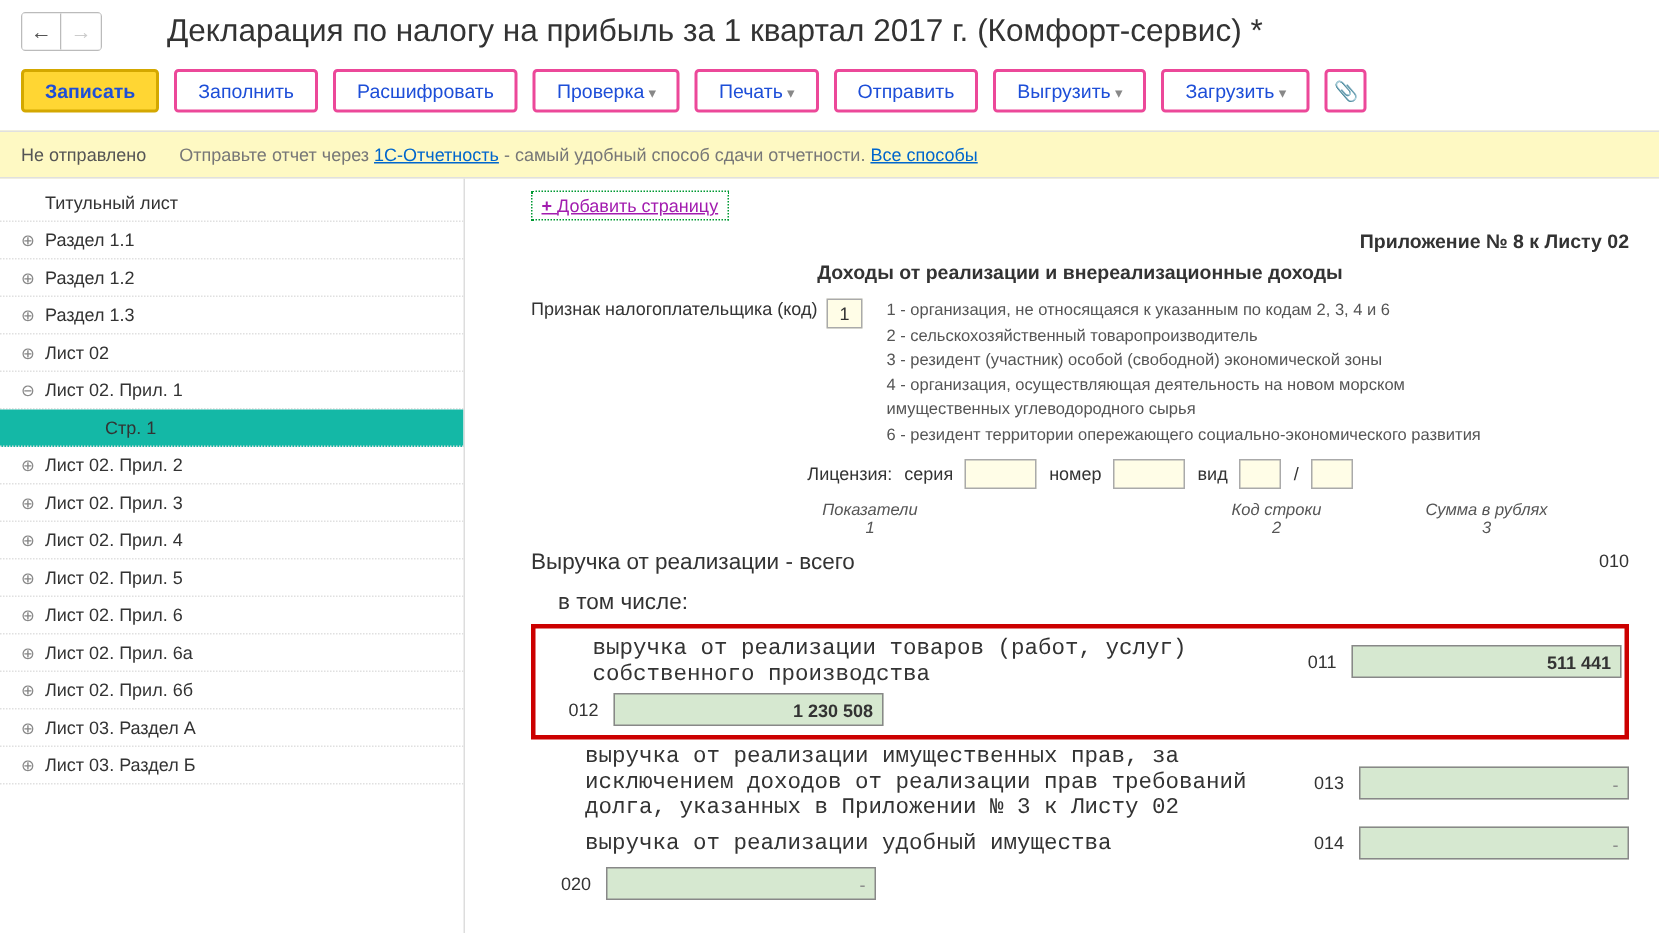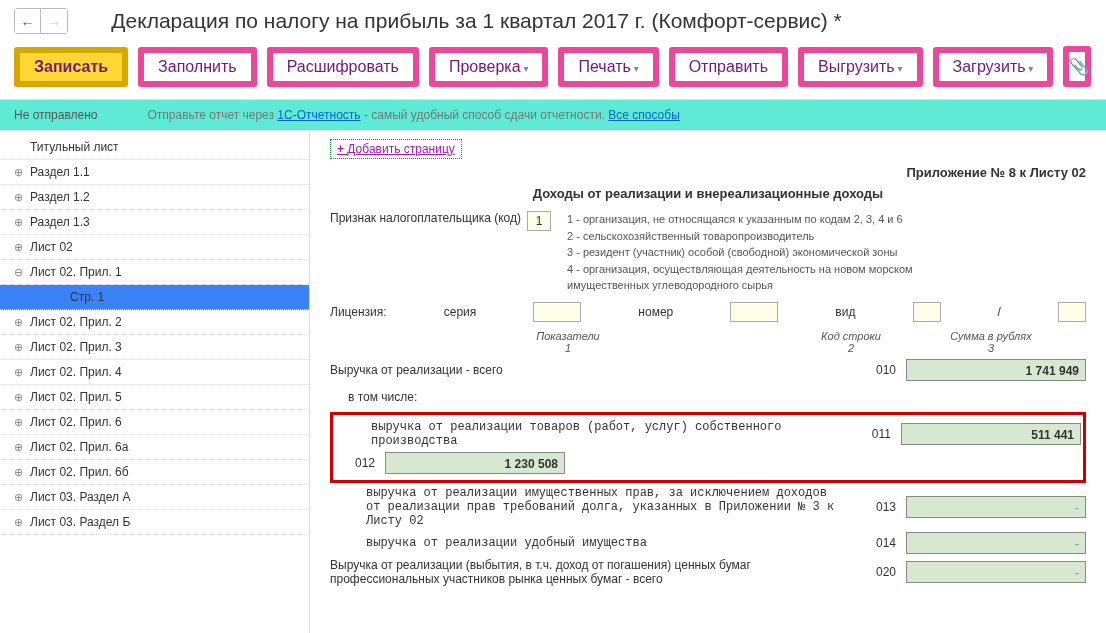--- a/index.html
+++ b/index.html
@@ -6,62 +6,62 @@
 body { font-family: Arial, sans-serif; font-size: 12px; background: #fff; color: #333; }
 .app { width: 1106px; height: 633px; background: #fff; position: relative; overflow: hidden; }
 
 .header { padding: 8px 14px 0 14px; }
 .nav-arrows { display: inline-flex; gap: 0; border: 1px solid #bbb; border-radius: 3px; vertical-align: middle; }
 .nav-arrows button { width: 26px; height: 24px; background: #fff; border: none; border-right: 1px solid #bbb; cursor: pointer; font-size: 14px; color: #555; }
 .nav-arrows button:last-child { border-right: none; color: #ccc; }
 .title { display: inline-block; font-size: 21px; margin-left: 40px; color: #333; vertical-align: middle; }
 
 .toolbar { padding: 12px 14px; display: flex; gap: 10px; align-items: center; }
-.btn { padding: 5px 14px; border: 6px solid #ec4899; background: #fff; border-radius: 3px; cursor: pointer; font-size: 16px; color: #701a75; }
+.btn { padding: 5px 14px; border: 2px solid #ec4899; background: #fff; border-radius: 3px; cursor: pointer; font-size: 13px; color: #1d4ed8; }
 .btn-primary { background: #ffd633; border-color: #d4a800; font-weight: bold; }
 .btn-dropdown::after { content: " ▾"; color: #888; font-size: 10px; }
 .btn-icon { width: 28px; padding: 5px 0; text-align: center; }
 
-.status-bar { padding: 8px 14px; background: #5eead4; border-top: 1px solid #e0e0e0; border-bottom: 1px solid #e0e0e0; display: flex; align-items: center; gap: 50px; }
+.status-bar { padding: 8px 14px; background: #fef9c3; border-top: 1px solid #e0e0e0; border-bottom: 1px solid #e0e0e0; display: flex; align-items: center; gap: 22px; }
 .status-bar .status { color: #555; }
 .status-bar .msg { color: #777; }
 .status-bar a { color: #0066cc; text-decoration: underline; cursor: pointer; }
 
-.content { display: flex; height: calc(100% - 130px); }
+.content { display: flex; height: calc(100% - 130px); gap: 24px; }
 .sidebar { width: 310px; border-right: 1px solid #ddd; overflow-y: auto; padding-top: 4px; }
 .tree-item { display: flex; align-items: center; padding: 5px 8px 5px 14px; border-bottom: 1px dotted #e0e0e0; cursor: pointer; }
 .tree-item.lvl2 { padding-left: 54px; }
 .tree-item .exp { width: 16px; color: #888; font-size: 11px; }
-.tree-item.selected { background: #3b82f6; }
+.tree-item.selected { background: #14b8a6; }
 .tree-item.no-exp .exp { visibility: hidden; }
 
 .main { flex: 1; padding: 8px 20px; overflow-y: auto; }
 .add-page { color: #a21caf; text-decoration: underline; border: 1px dotted #009933; padding: 2px 6px; display: inline-block; cursor: pointer; }
 .add-page::before { content: "+ "; font-weight: bold; }
 .app-title { text-align: right; font-weight: bold; margin: 6px 0; font-size: 13px; }
 .section-title { text-align: center; font-weight: bold; font-size: 13px; margin: 6px 0 10px; }
 
 .taxpayer-row { display: flex; align-items: flex-start; gap: 6px; margin-bottom: 4px; }
 .code-box { width: 24px; height: 20px; border: 1px solid #aaa; background: #fffde7; text-align: center; line-height: 18px; }
 .hints { font-size: 11px; color: #555; line-height: 1.5; margin-left: 10px; }
 .hints .hint-line { white-space: nowrap; }
 
-.license-row { display: flex; align-items: center; gap: 8px; justify-content: space-between; margin: 8px 0; }
+.license-row { display: flex; align-items: center; gap: 8px; justify-content: center; margin: 8px 0; }
 .license-row .lbl { font-size: 12px; }
 .license-box { border: 1px solid #aaa; background: #fffde7; height: 20px; }
 .lb-m { width: 48px; }
 .lb-s { width: 28px; }
 
 .col-headers { display: flex; margin: 4px 0; font-style: italic; font-size: 11px; color: #555; text-align: center; }
 .col-headers .c1 { flex: 1; }
 .col-headers .c2 { width: 90px; }
 .col-headers .c3 { width: 190px; }
 
 .data-row { display: flex; align-items: center; margin: 3px 0; min-height: 24px; }
-.data-row .desc { flex: 1; font-size: 12px; padding-right: 8px; }
+.data-row .desc { flex: 1; font-size: 15px; padding-right: 8px; }
 .data-row .code { width: 40px; text-align: right; font-size: 12px; }
 .data-row .val-cell { width: 190px; padding-left: 10px; }
 .val-box { width: 180px; height: 22px; border: 1px solid #888; background: #d6e8d0; text-align: right; padding: 2px 6px; font-weight: bold; font-size: 12px; line-height: 18px; }
 .val-box.empty { color: #888; font-weight: normal; }
 .hl-box { border: 3px solid #cc0000; padding: 2px; margin: 2px 0; }
 
 .indent1 { padding-left: 18px; }
 .indent2 { padding-left: 36px; font-family: Liberation Mono, monospace; }
 </style>
 </head>
@@ -169,20 +169,21 @@
 
       <div class="taxpayer-row">
         <span>Признак налогоплательщика (код)</span>
         <div class="code-box">1</div>
         <div class="hints" id="hints">
             <div class="hint-line">1 - организация, не относящаяся к указанным по кодам 2, 3, 4 и 6</div>
             <div class="hint-line">2 - сельскохозяйственный товаропроизводитель</div>
             <div class="hint-line">3 - резидент (участник) особой (свободной) экономической зоны</div>
             <div class="hint-line">4 - организация, осуществляющая деятельность на новом морском</div>
             <div class="hint-line">имущественных углеводородного сырья</div>
+            <div class="hint-line">6 - резидент территории опережающего социально-экономического развития</div>
           </div>
       </div>
 
       <div class="license-row">
         <span class="lbl">Лицензия:</span>
         <span class="lbl">серия</span>
         <div class="license-box lb-m"></div>
         <span class="lbl">номер</span>
         <div class="license-box lb-m"></div>
         <span class="lbl">вид</span>
@@ -194,23 +195,20 @@
       <div class="col-headers">
         <div class="c1"><span>Показатели</span><br><span>1</span></div>
         <div class="c2"><span>Код строки</span><br><span>2</span></div>
         <div class="c3"><span>Сумма в рублях</span><br><span>3</span></div>
       </div>
 
       <div id="rows">
           <div class="data-row">
             <div class="desc indent0">Выручка от реализации - всего</div>
             <div class="code">010</div>
-            <div class="val-cell">
-              <div class="val-box">1 741 949</div>
-            </div>
           </div>
           <div class="data-row">
             <div class="desc indent1">в том числе:</div>
           </div>
           <div class="hl-box">
             <div class="data-row">
               <div class="desc indent2">выручка от реализации товаров (работ, услуг) собственного производства</div>
               <div class="code">011</div>
               <div class="val-cell">
                 <div class="val-box">511 441</div>
@@ -231,21 +229,20 @@
             </div>
           </div>
           <div class="data-row">
             <div class="desc indent2">выручка от реализации удобный имущества</div>
             <div class="code">014</div>
             <div class="val-cell">
               <div class="val-box empty">-</div>
             </div>
           </div>
           <div class="data-row">
-            <div class="desc indent0">Выручка от реализации (выбытия, в т.ч. доход от погашения) ценных бумаг профессиональных участников рынка ценных бумаг - всего</div>
             <div class="code">020</div>
             <div class="val-cell">
               <div class="val-box empty">-</div>
             </div>
           </div>
         </div>
     </div>
   </div>
 </div>
 

